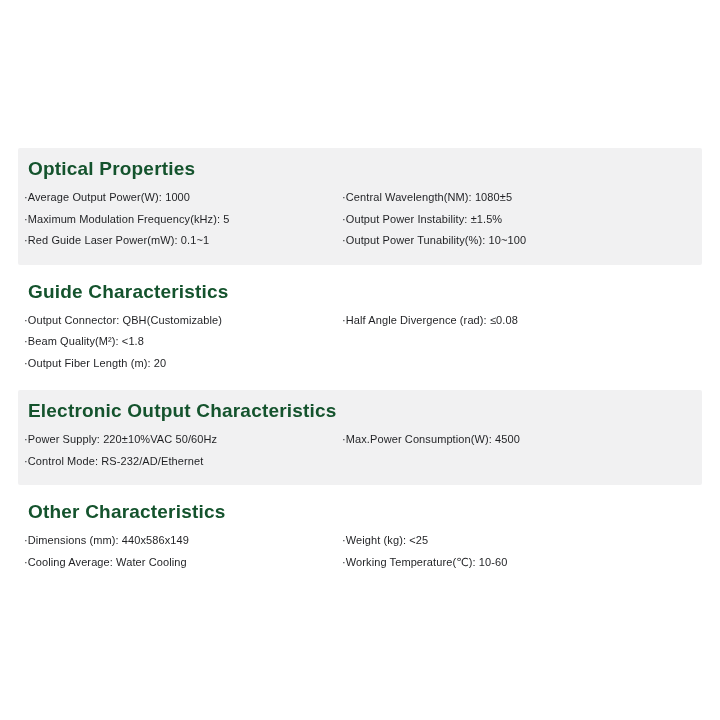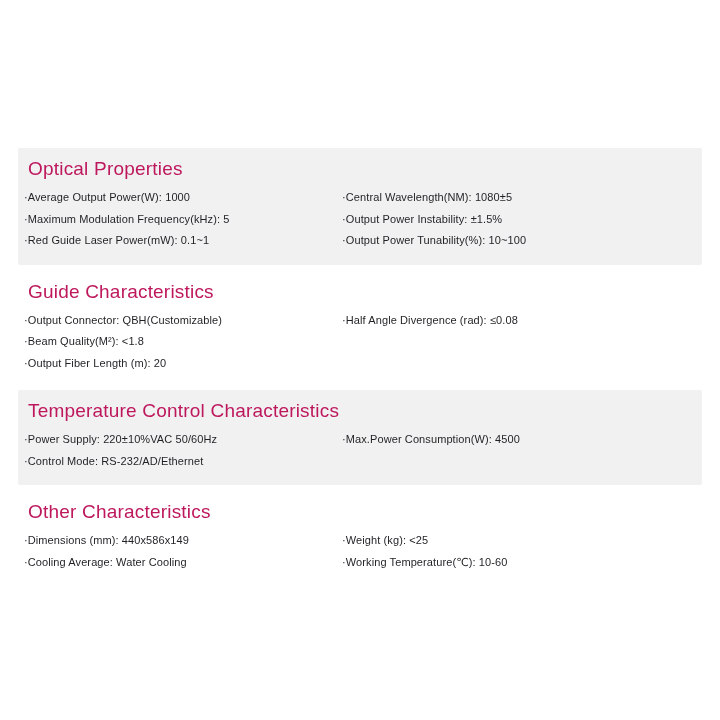--- a/index.html
+++ b/index.html
@@ -26,22 +26,22 @@
   }
   .spec-section.white {
     background: #ffffff;
     padding-top: 15px;
     padding-bottom: 16px;
   }
   .section-title {
     margin: 0 0 6px 4px;
     font-size: 19px;
     line-height: 24px;
-    font-weight: 400;
-    color: #be185d;
+    font-weight: 700;
+    color: #14532d;
     letter-spacing: 0.2px;
   }
   .cols {
     display: grid;
     grid-template-columns: 318px 1fr;
     align-items: start;
   }
   ul.col {
     list-style: none;
     margin: 0;
@@ -94,21 +94,21 @@
   <li class="spec-item"><span class="bullet">·</span><span>Output Fiber Length (m): 20</span></li>
 </ul>
       <ul class="col">
 
   <li class="spec-item"><span class="bullet">·</span><span>Half Angle Divergence (rad): ≤0.08</span></li>
 </ul>
     </div>
   </section>
 
   <section class="spec-section gray">
-    <h2 class="section-title">Temperature Control Characteristics</h2>
+    <h2 class="section-title">Electronic Output Characteristics</h2>
     <div class="cols">
       <ul class="col">
   <li class="spec-item"><span class="bullet">·</span><span>Power Supply: 220±10%VAC 50/60Hz</span></li>
 
   <li class="spec-item"><span class="bullet">·</span><span>Control Mode: RS-232/AD/Ethernet</span></li>
 </ul>
       <ul class="col">
   <li class="spec-item"><span class="bullet">·</span><span>Max.Power Consumption(W): 4500</span></li>
 </ul>
     </div>

